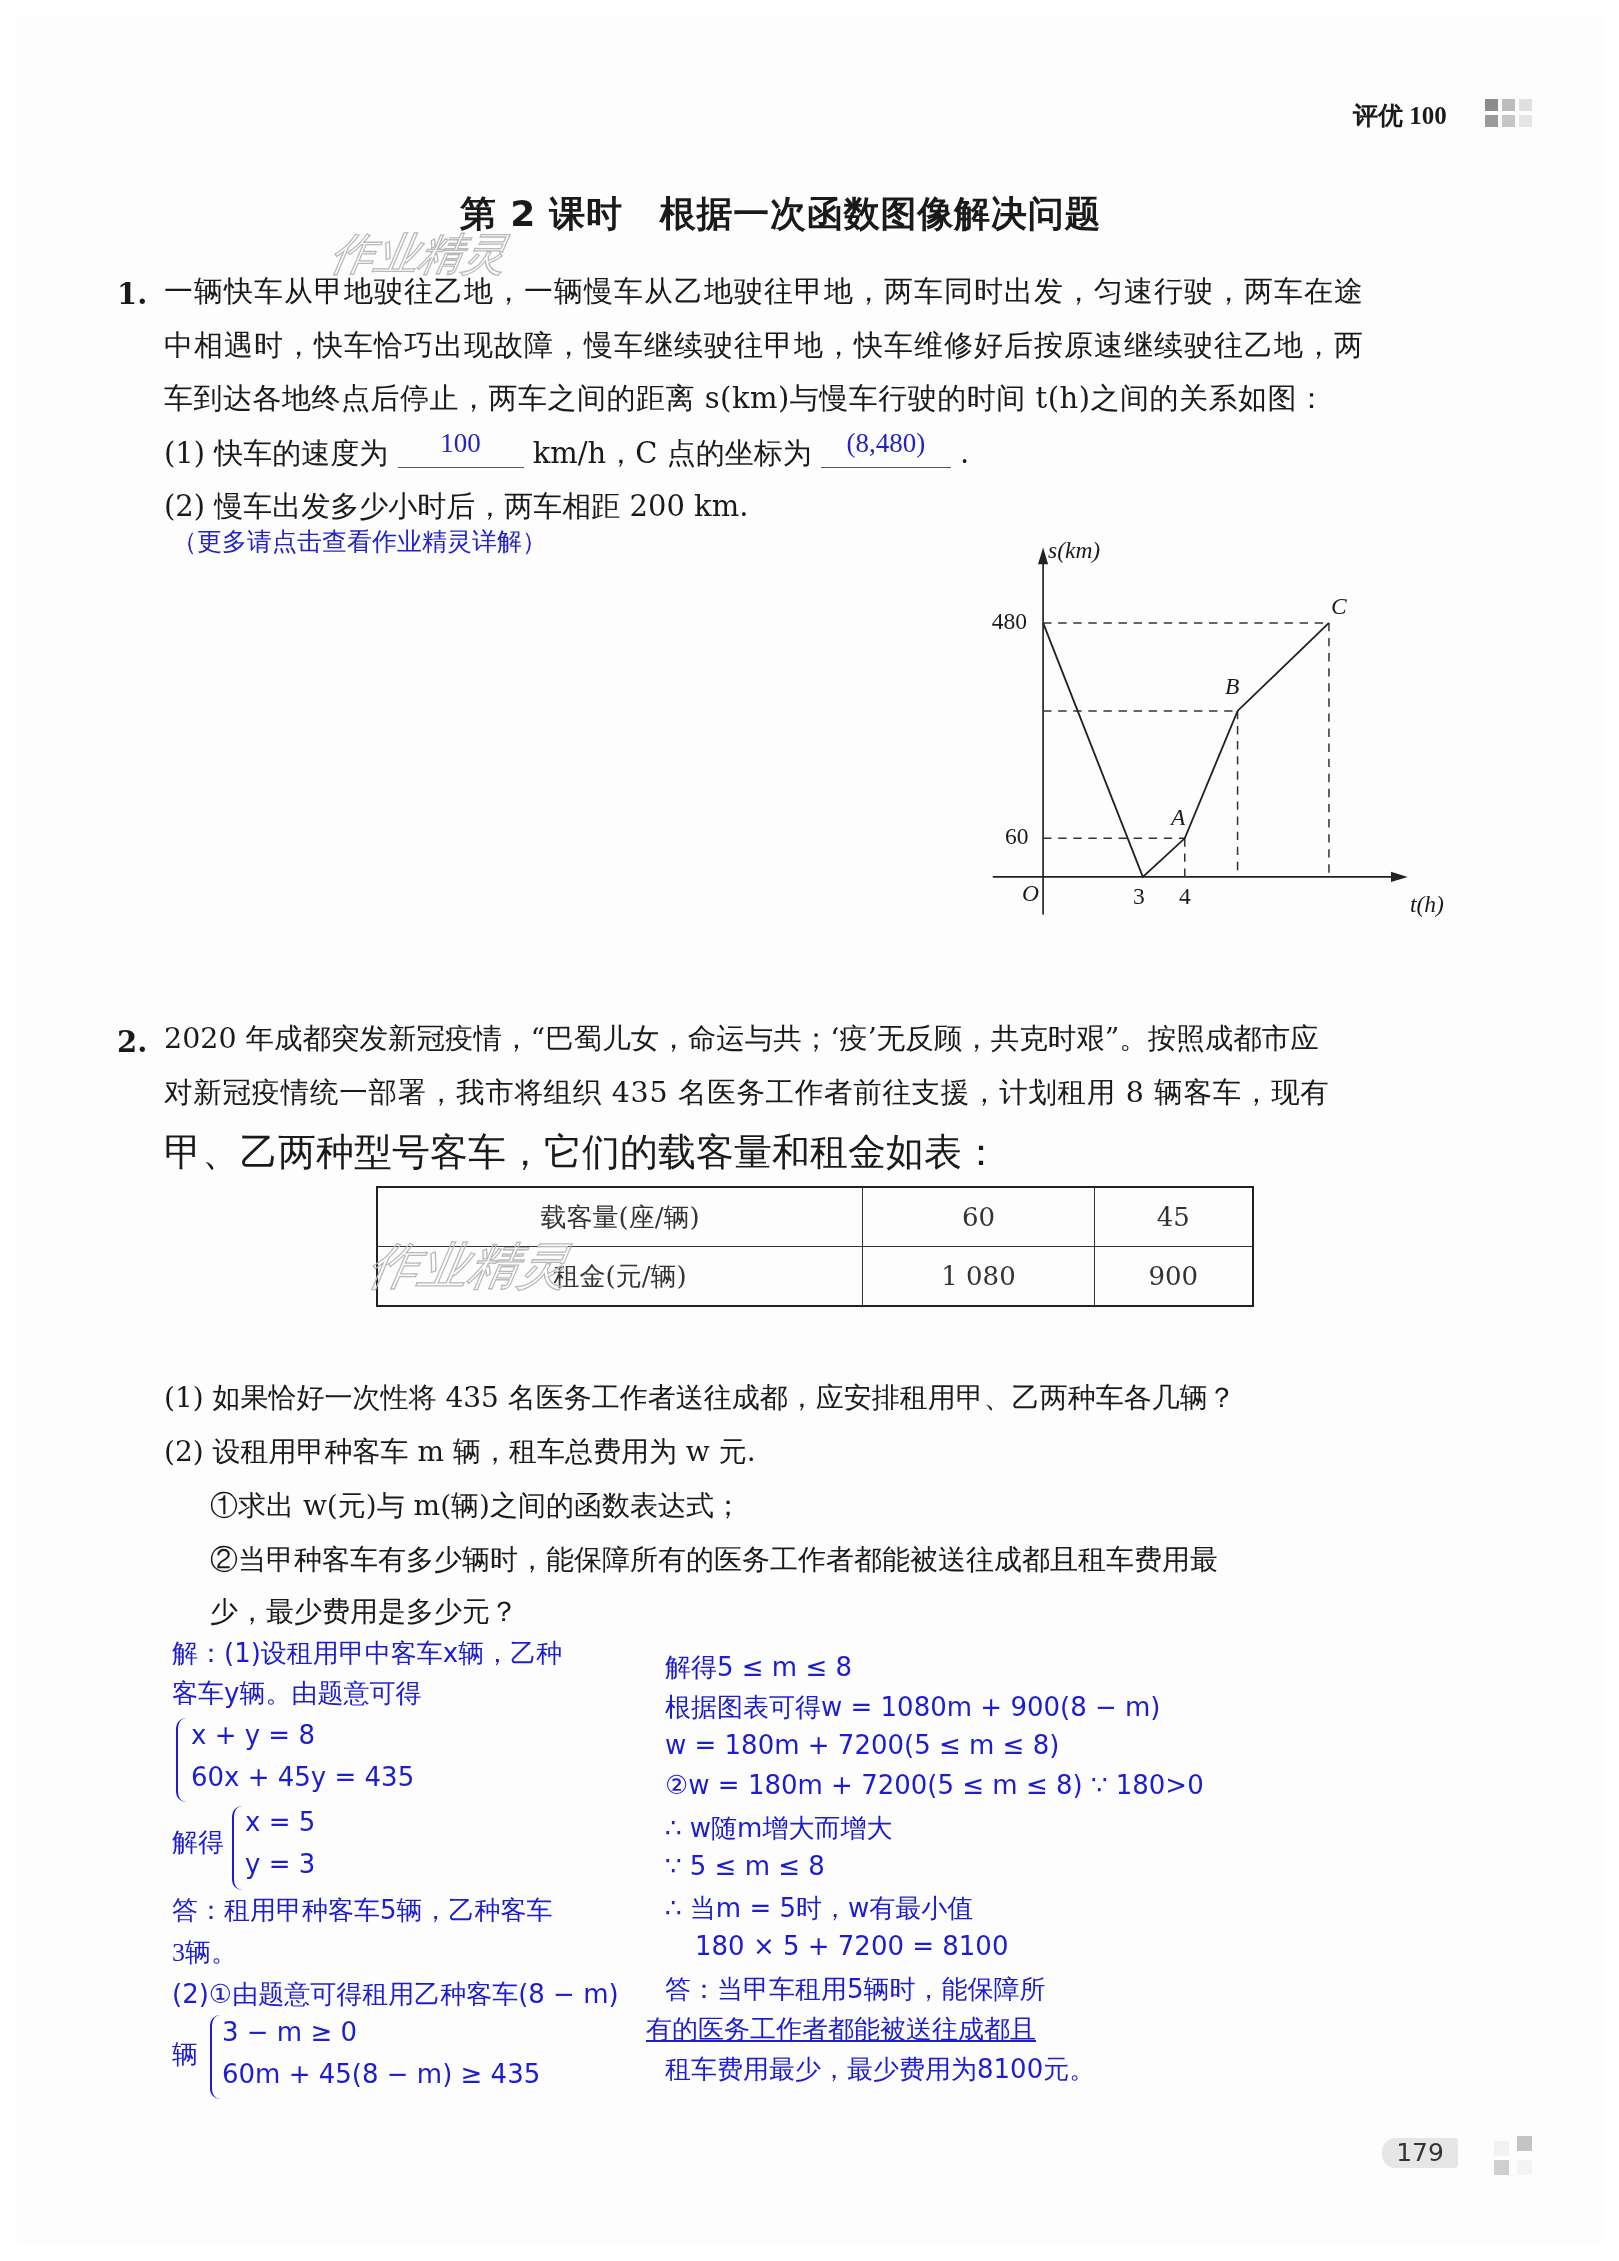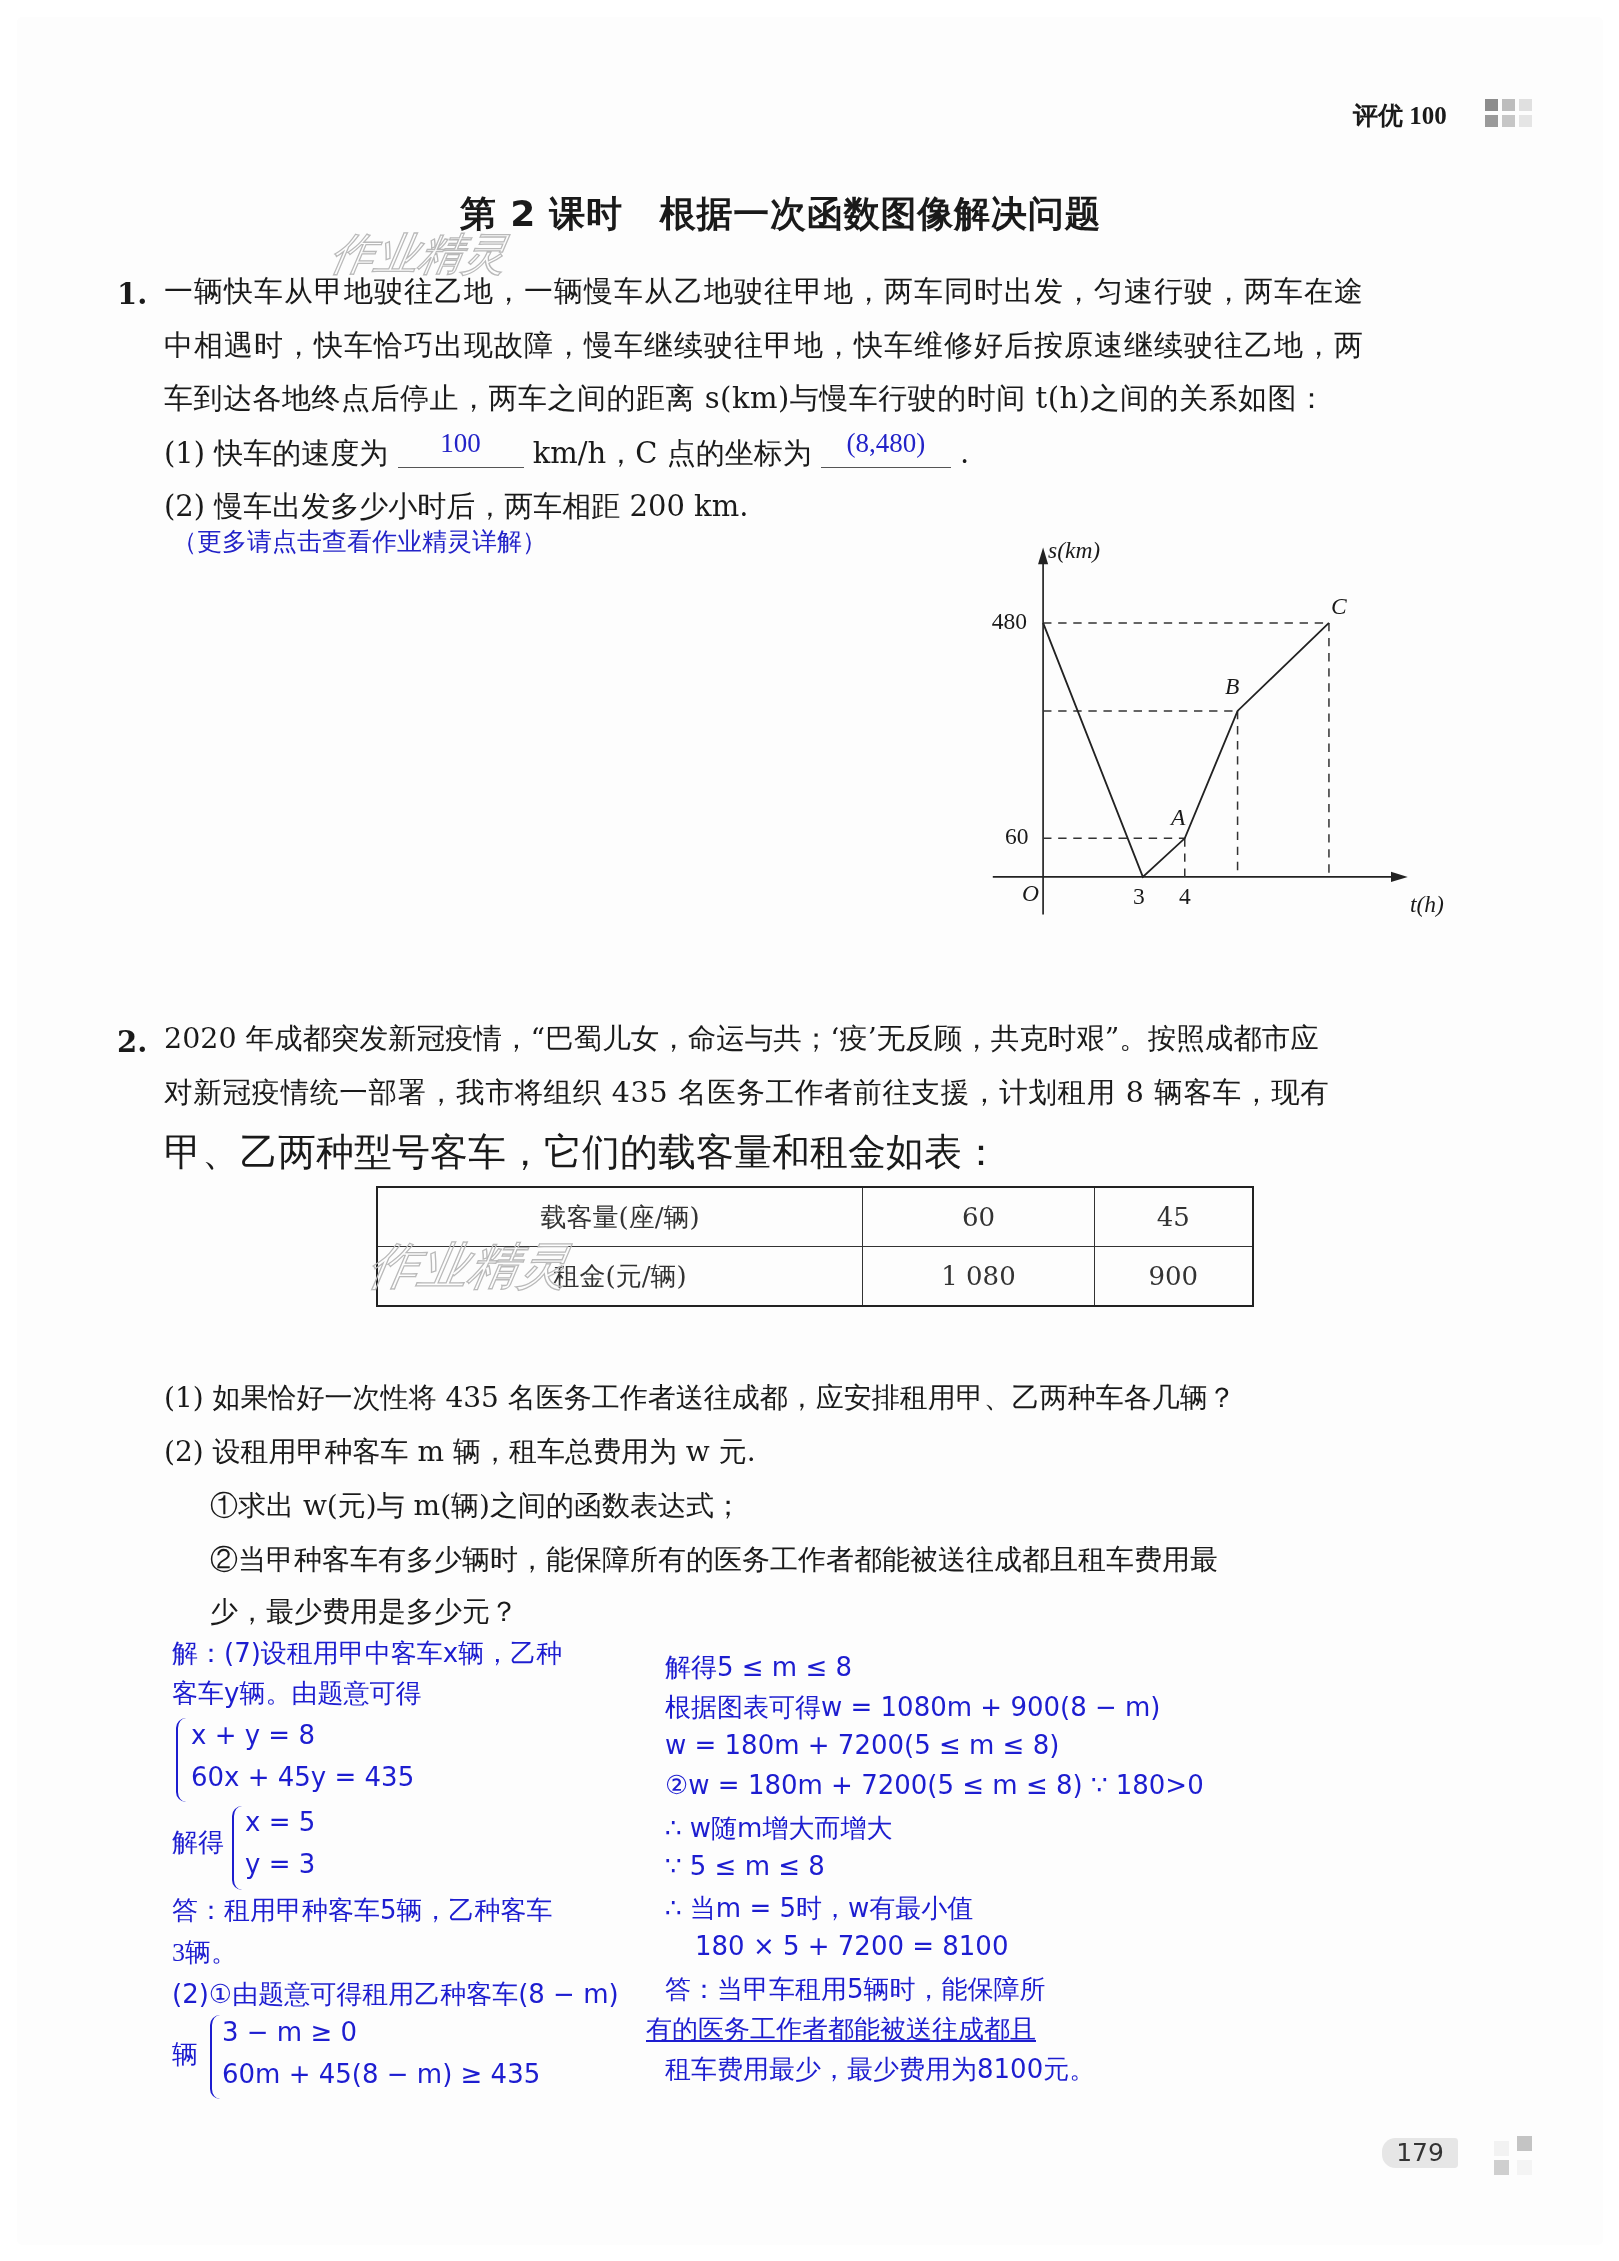--- a/index.html
+++ b/index.html
@@ -124,21 +124,21 @@
 </tbody>
   </table>
 <div class="abs watermark wm2">作业精灵</div>
 
 <div class="abs line" style="left:164px;top:1384px;font-size:28px;">(1) 如果恰好一次性将 435 名医务工作者送往成都，应安排租用甲、乙两种车各几辆？</div>
 <div class="abs line" style="left:164px;top:1438px;font-size:28px;">(2) 设租用甲种客车 m 辆，租车总费用为 w 元.</div>
 <div class="abs line" style="left:210px;top:1492px;font-size:28px;">①求出 w(元)与 m(辆)之间的函数表达式；</div>
 <div class="abs line" style="left:210px;top:1546px;font-size:28px;">②当甲种客车有多少辆时，能保障所有的医务工作者都能被送往成都且租车费用最</div>
 <div class="abs line" style="left:210px;top:1598px;font-size:28px;">少，最少费用是多少元？</div>
 
-<div class="abs sol" style="left:172px;top:1636px;">解：(7)设租用甲中客车x辆，乙种</div>
+<div class="abs sol" style="left:172px;top:1636px;">解：(1)设租用甲中客车x辆，乙种</div>
 <div class="abs sol" style="left:172px;top:1676px;">客车y辆。由题意可得</div>
 <div class="brace" style="left:176px;top:1718px;height:84px;"></div>
 <div class="abs sol i" style="left:191px;top:1720px;">x + y = 8</div>
 <div class="abs sol i" style="left:191px;top:1762px;">60x + 45y = 435</div>
 <div class="abs sol" style="left:172px;top:1825px;">解得</div>
 <div class="abs brace" style="left:232px;top:1806px;height:84px;"></div>
 <div class="abs sol i" style="left:245px;top:1807px;">x = 5</div>
 <div class="abs sol i" style="left:245px;top:1849px;">y = 3</div>
 <div class="abs sol" style="left:172px;top:1893px;">答：租用甲种客车5辆，乙种客车</div>
 <div class="abs sol" style="left:172px;top:1935px;font-family:Liberation Serif, serif;">3辆。</div>

